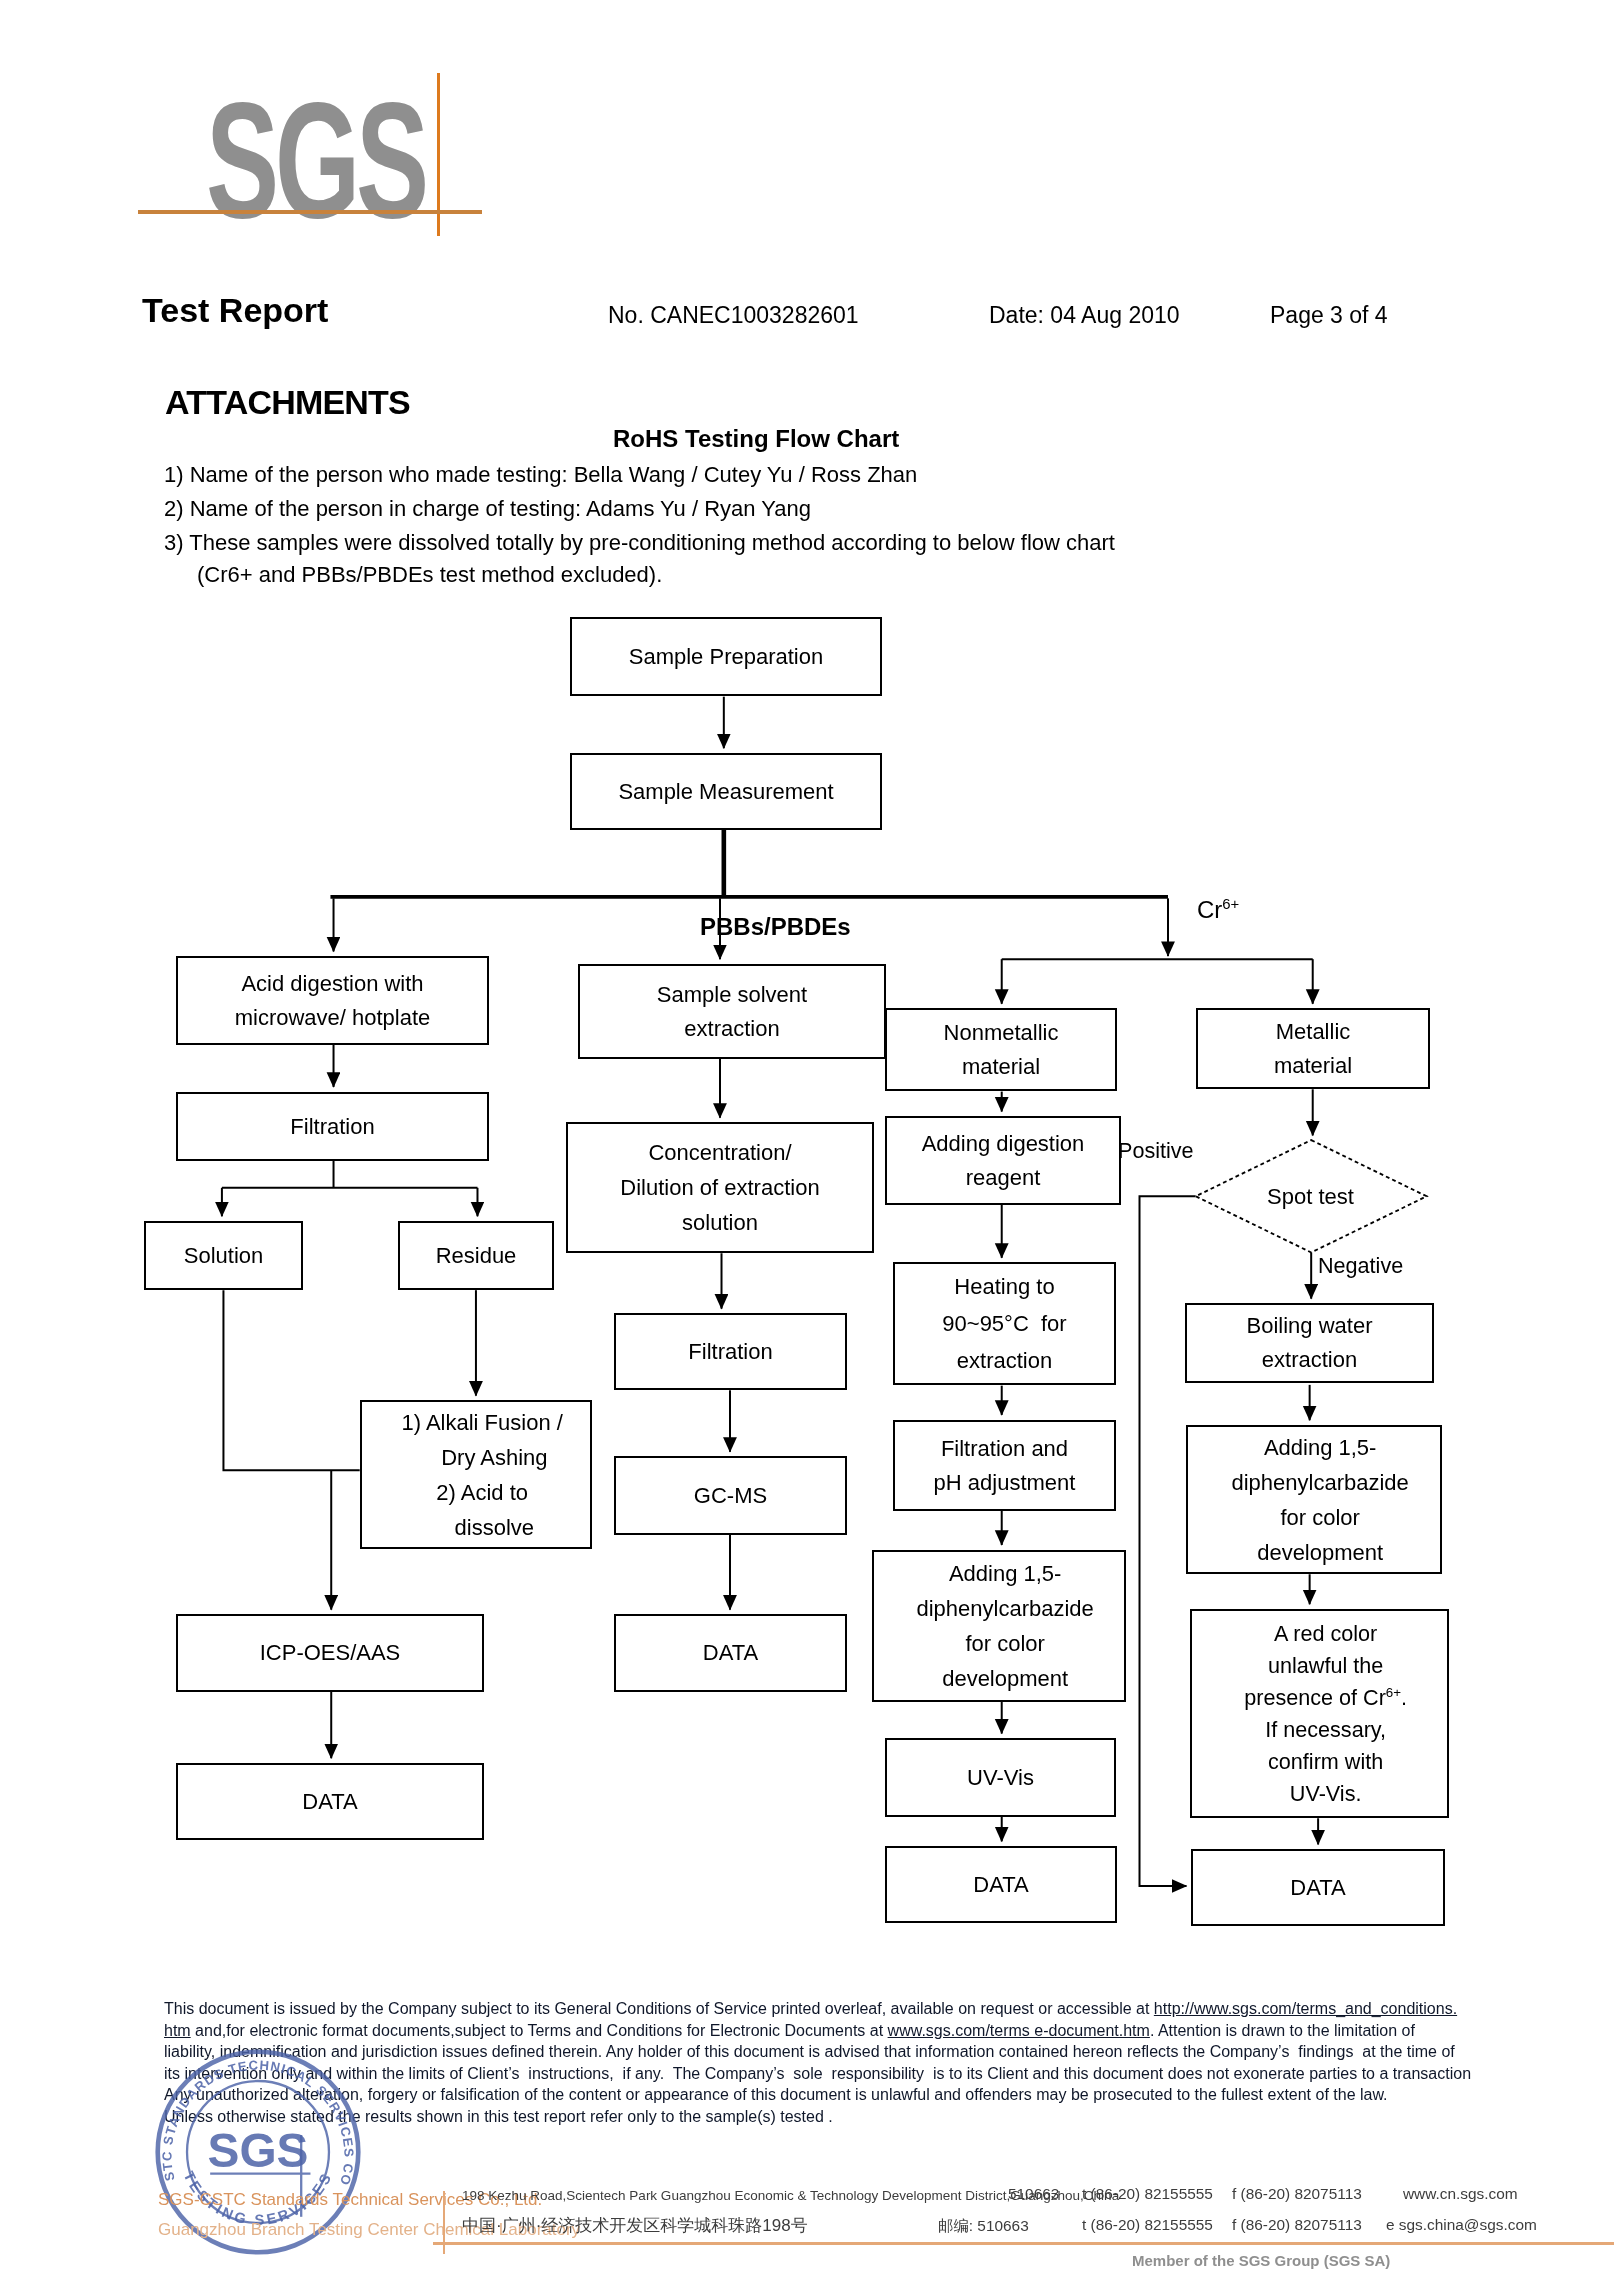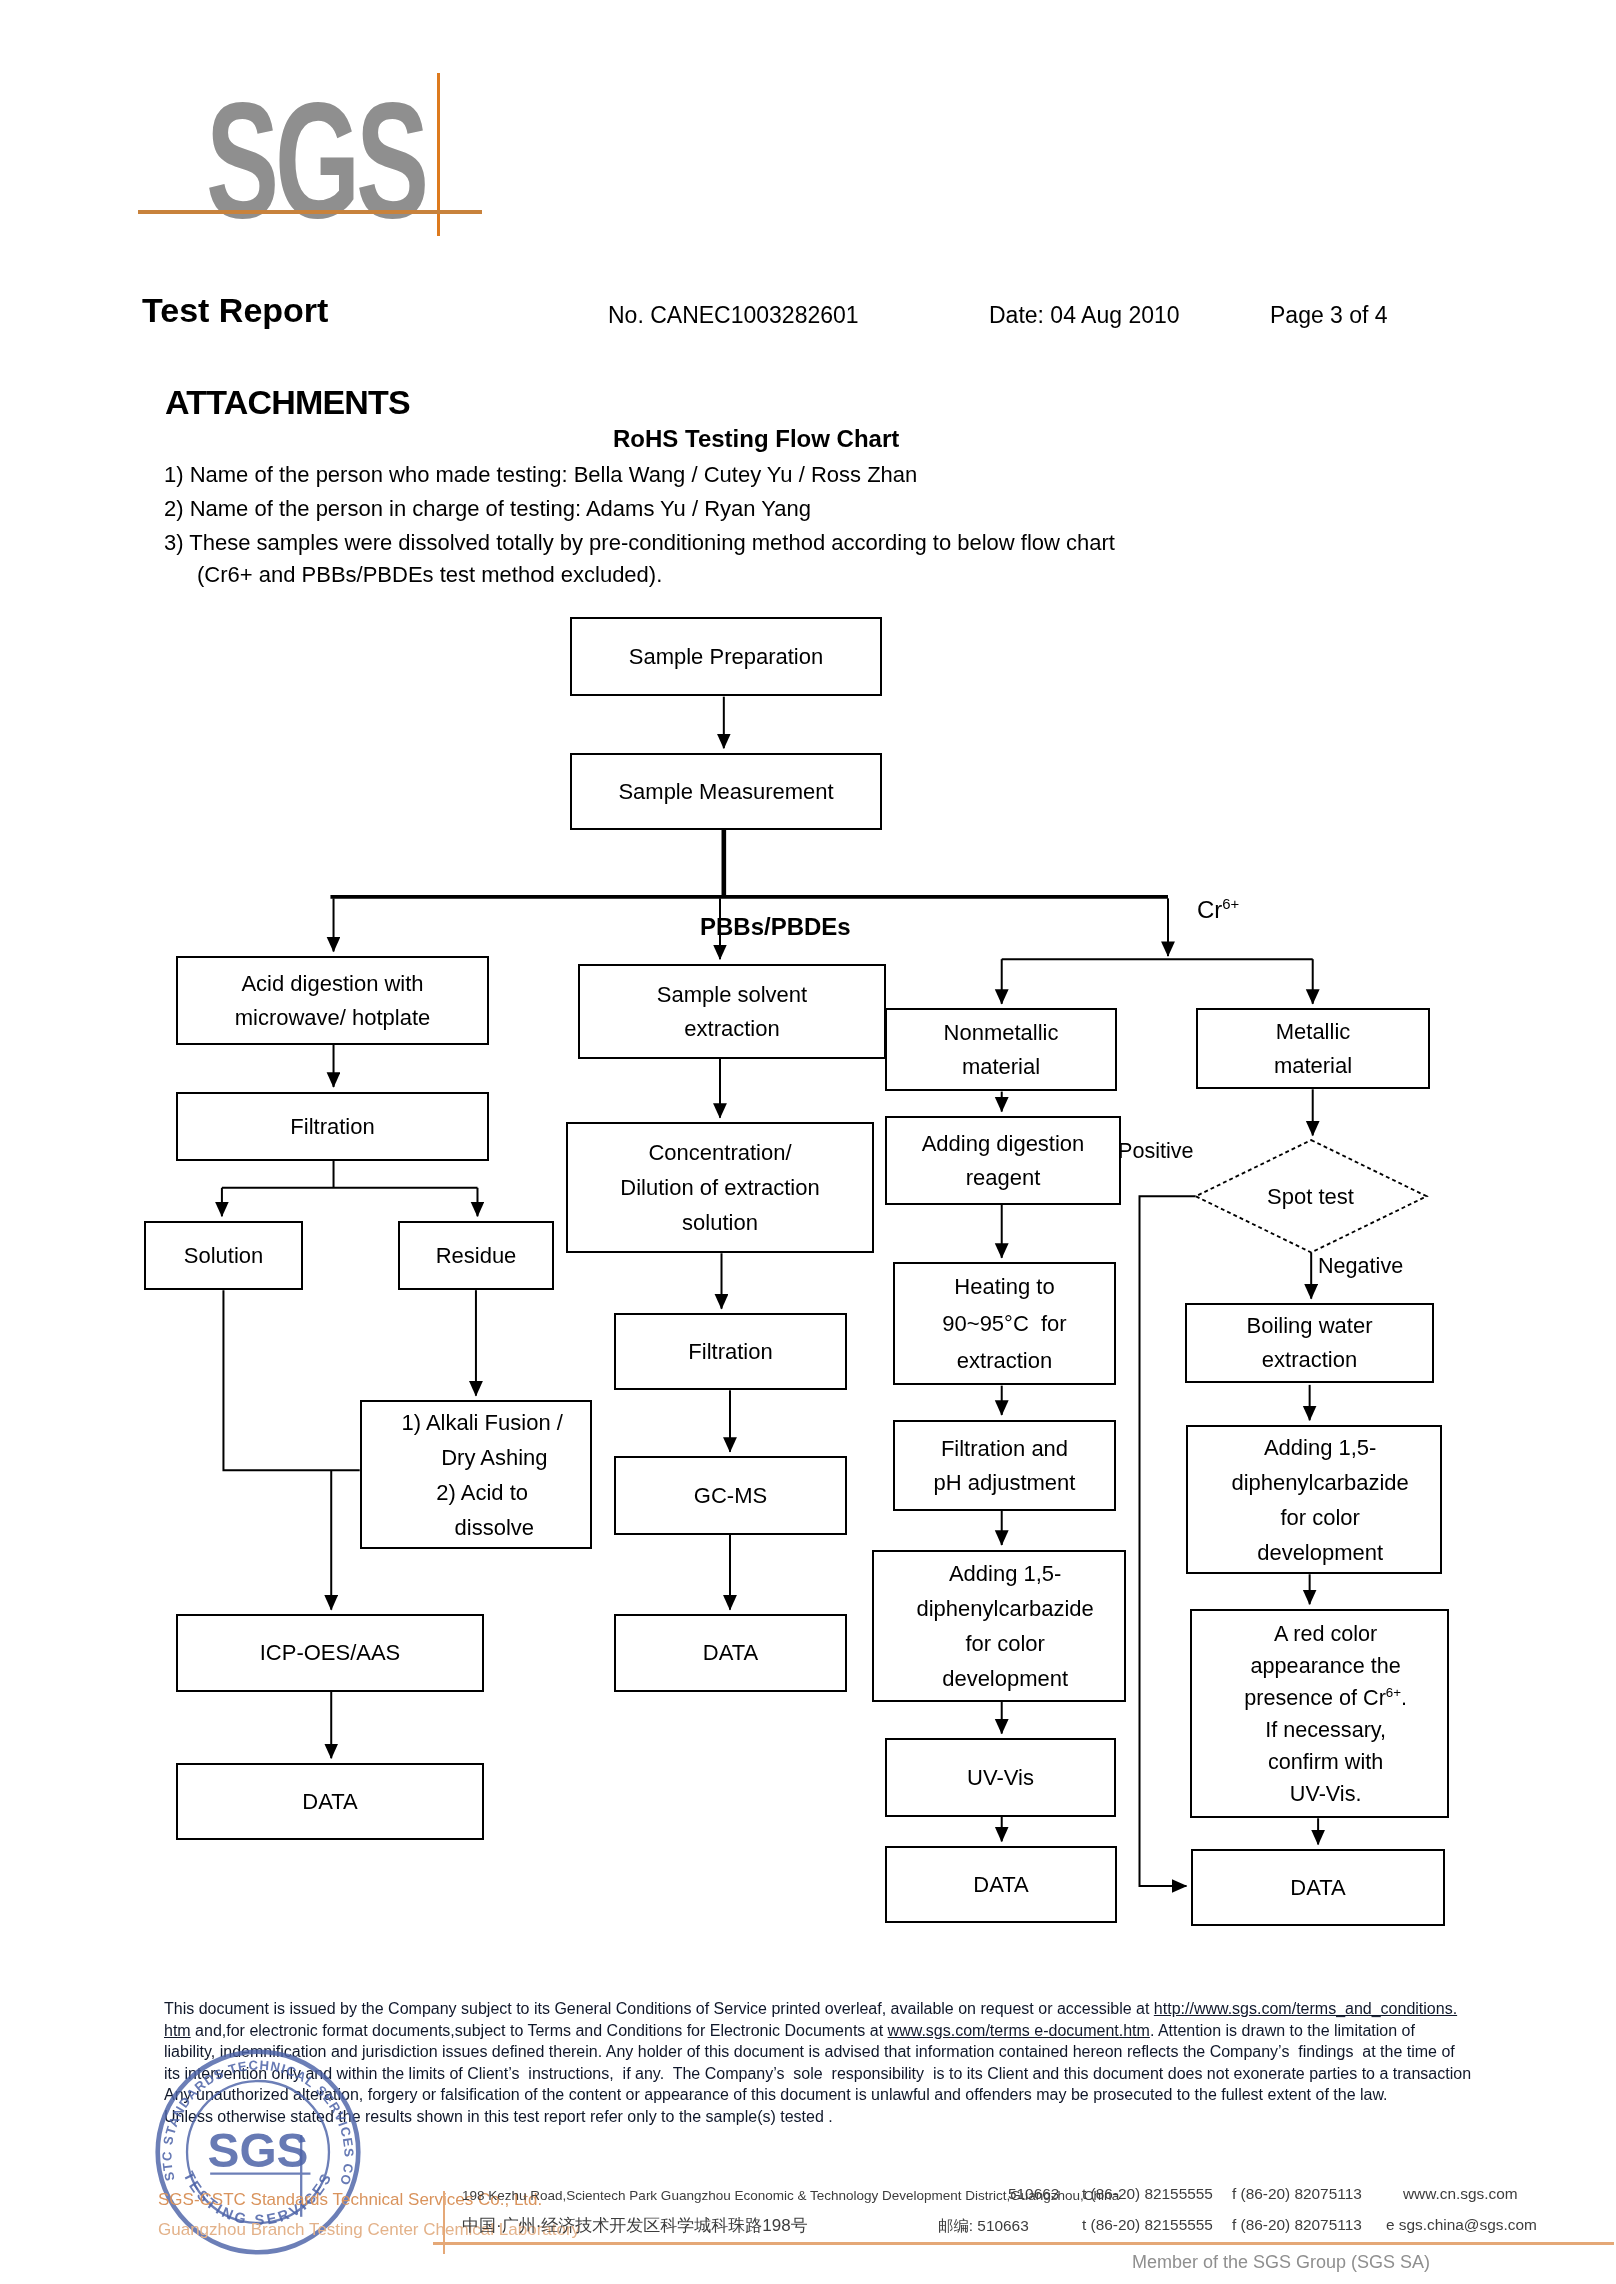--- a/index.html
+++ b/index.html
@@ -38,21 +38,21 @@
   .fc-label.center{text-align:center; display:flex; justify-content:center; align-items:center; font-size:22px;}
   sup{font-size:0.62em; line-height:0; vertical-align:super;}
   
   .disclaimer{position:absolute; left:164px; top:1998px; width:1355px; font-size:16px; line-height:21.6px; color:#0f172a;}
   .disclaimer .u{text-decoration:underline;}
   .dl-line{white-space:pre-wrap;}
   .co-line{position:absolute; left:158px; font-size:17px; color:#d9935c; white-space:nowrap;}
   .addr{position:absolute; white-space:nowrap; color:#3c3c3c;}
   .f-hline{position:absolute; left:433px; top:2242px; width:1181px; height:3.1px; background:#e5a877;}
   .f-vline{position:absolute; left:443px; top:2191px; width:2.3px; height:63px; background:#e5a877;}
-  .member{position:absolute; left:1132px; top:2252px; font-size:18px; color:#8f8f8f;}
+  .member{position:absolute; left:1132px; top:2252px; font-size:15px; color:#8f8f8f;font-weight:bold;}
   #stamp{position:absolute; left:150px; top:2044px; pointer-events:none;}
 </style>
 </head>
 <body>
 
 <div class="page">
 
   <div class="logo-text">SGS</div>
   <div class="logo-vline"></div>
   <div class="logo-hline"></div>
@@ -205,21 +205,21 @@
           <div class="fc-line">extraction</div>
         </div>
         <div class="fc-node fc-box align-left" style="left: 1186px; top: 1425px; width: 256px; height: 149px; line-height: 35px; padding-left: 12.3px;">
           <div class="fc-line">Adding 1,5-</div>
           <div class="fc-line">diphenylcarbazide</div>
           <div class="fc-line">for color</div>
           <div class="fc-line">development</div>
         </div>
         <div class="fc-node fc-box align-left" style="left: 1190px; top: 1609px; width: 259px; height: 209px; font-size: 21.6px; line-height: 32px; padding-left: 12.3px;">
           <div class="fc-line">A red color</div>
-          <div class="fc-line">appearance the</div>
+          <div class="fc-line">unlawful the</div>
           <div class="fc-line">presence of Cr<sup>6+</sup>.</div>
           <div class="fc-line">If necessary,</div>
           <div class="fc-line">confirm with</div>
           <div class="fc-line">UV-Vis.</div>
         </div>
         <div class="fc-node fc-box" style="left: 1191px; top: 1849px; width: 254px; height: 77px;">
           <div class="fc-line">DATA</div>
         </div>
       </div>
   </div>

